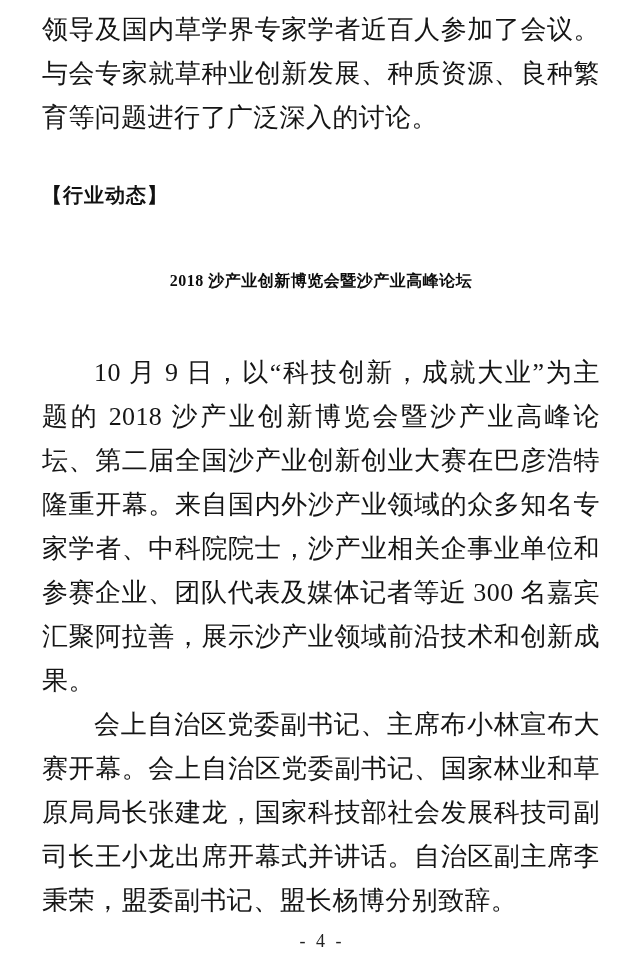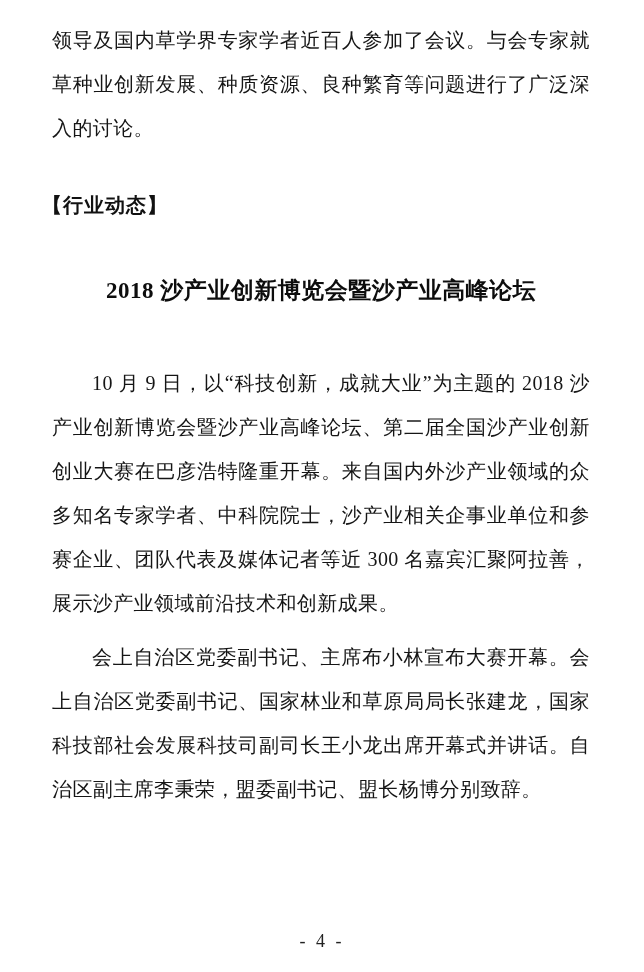--- a/index.html
+++ b/index.html
@@ -16,42 +16,42 @@
   }
   .page {
     position: relative;
     width: 644px;
     height: 972px;
     box-sizing: border-box;
     padding: 8px 44px 0 42px;
     background: #ffffff;
   }
   .para {
-    margin: 10px;
-    font-size: 20px;
+    margin: 0;
+    font-size: 26px;
     line-height: 44px;
     text-align: justify;
     letter-spacing: 0.4px;
   }
   .para.indent {
     text-indent: 2em;
   }
   .section-header {
     margin: 40px 0 0 0;
     font-family: "Liberation Sans", "DejaVu Sans", sans-serif;
     font-size: 20px;
     font-weight: 700;
     line-height: 30px;
     letter-spacing: 1px;
     color: #111111;
   }
   .title-block {
     margin-top: 50px;
     font-weight: 700;
-    font-size: 23px;
+    font-size: 16px;
     line-height: 41px;
     text-align: center;
     letter-spacing: 0.5px;
     color: #0d0d0d;
   }
   .body-block {
     margin-top: 50px;
   }
   .footer {
     position: absolute;

